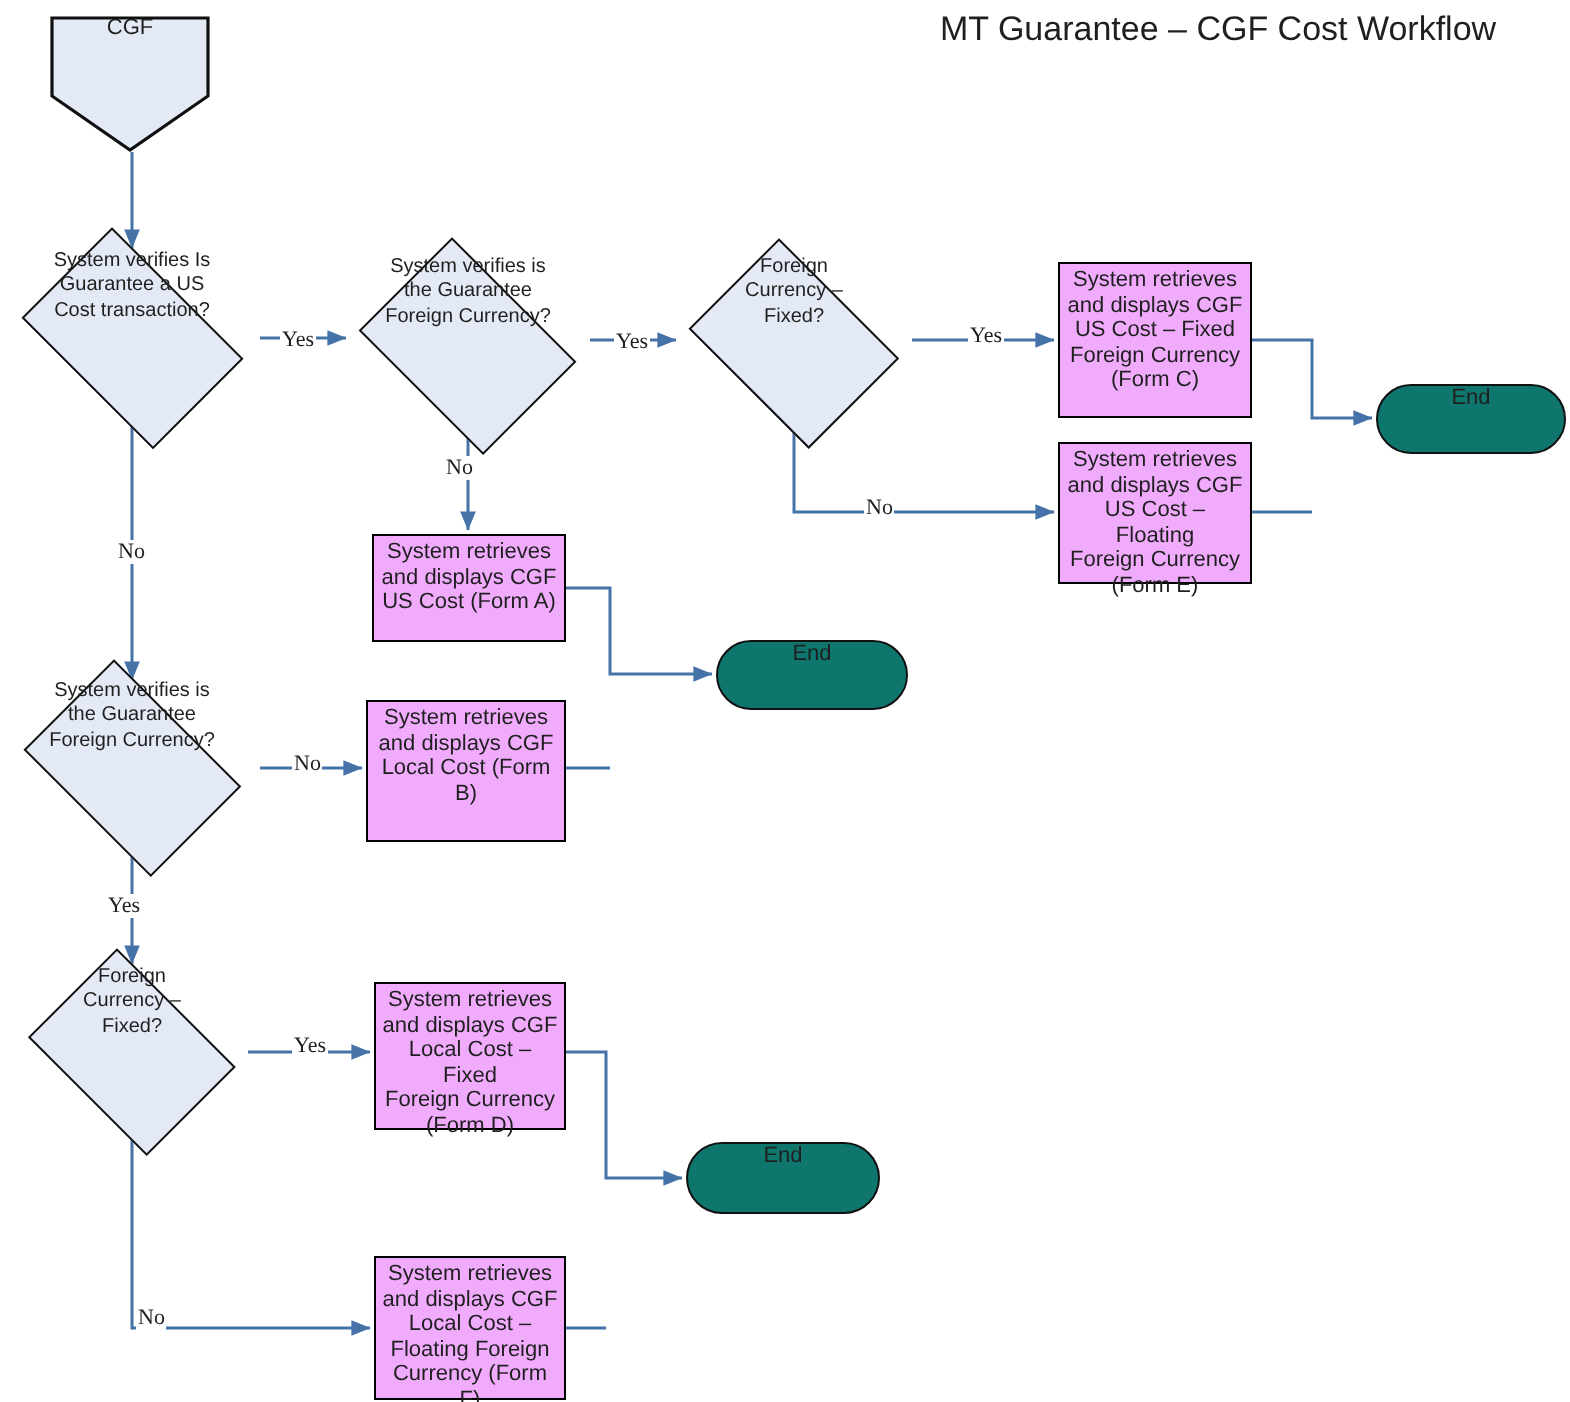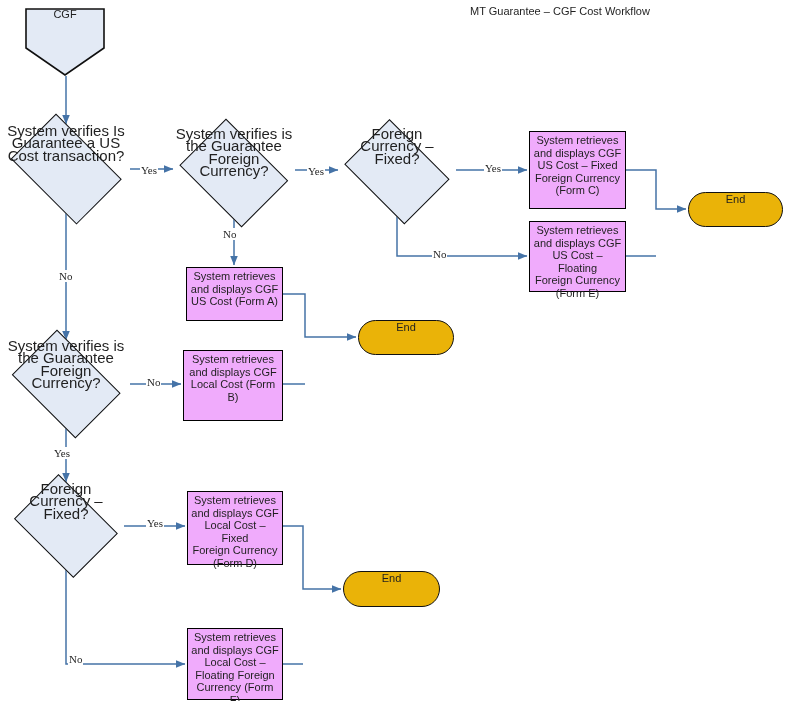--- a/index.html
+++ b/index.html
@@ -39,42 +39,42 @@
     white-space: pre-line;
   }
   
   .proc {
     background: #f0abfc;
     border: 1.3px solid #000000;
     padding: 2px 3px;
   }
   
   .term {
-    background: #eab308;
+    background: #0f766e;
     border: 1.5px solid #111111;
     border-radius: 999px;
   }
   
   .dec {
     background: transparent;
     border: none;
   }
   .dec .diamond-shape {
     position: absolute;
     left: 50%;
     top: 50%;
     background: #e3eaf5;
     border: 1.2px solid #101010;
     transform: translate(-50%, -50%) rotate(45deg);
   }
   .dec .dec-label {
     position: relative;
     z-index: 2;
     width: 112%;
-    font-size: 15px;
+    font-size: 10px;
     line-height: 12.4px;
   }
   
   .pent {
     background: transparent;
     border: none;
   }
   .pent .pent-shape {
     position: absolute;
     left: 0; top: 0;
@@ -92,21 +92,21 @@
     font-size: 11px;
     line-height: 12px;
     color: #1f1f1f;
     background: #ffffff;
     padding: 0 1px;
     white-space: nowrap;
     font-family: Liberation Serif, serif;
   }
   #diagram-title {
     position: absolute;
-    font-size: 11px;
+    font-size: 17px;
     color: #1f1f1f;
     white-space: nowrap;
   }
 </style>
 </head>
 <body>
 
 <div id="canvas">
 
   <div id="diagram-title" style="left: 470px; top: 5px;">MT Guarantee – CGF Cost Workflow</div>

